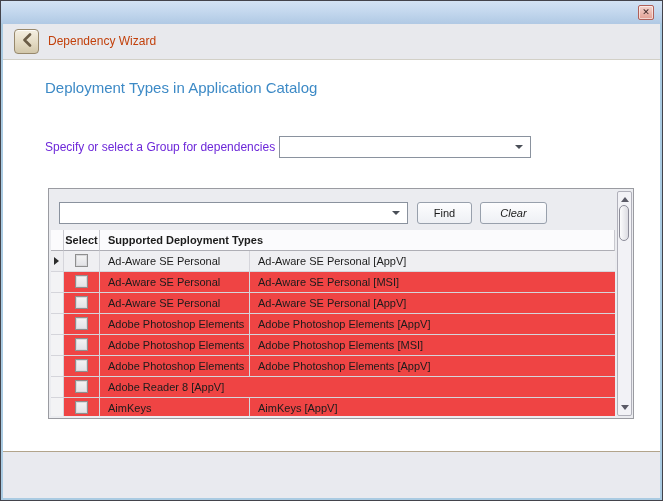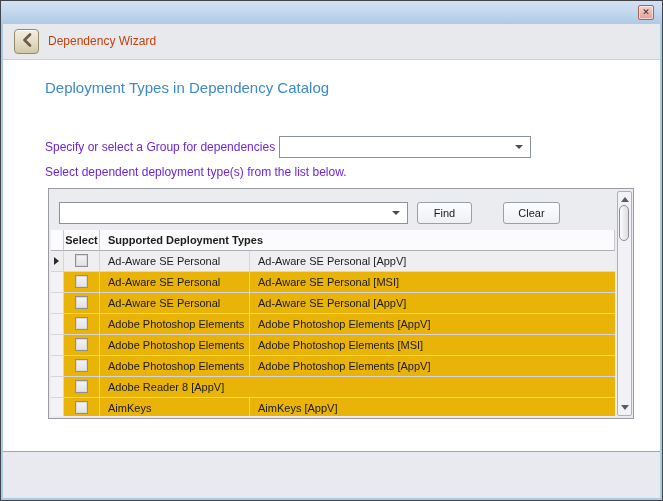--- a/index.html
+++ b/index.html
@@ -77,21 +77,21 @@
   .sb-up { top:5px; border-left:4px solid transparent; border-right:4px solid transparent; border-bottom:5px solid #5a5a66; }
   .sb-down { bottom:5px; border-left:4px solid transparent; border-right:4px solid transparent; border-top:5px solid #5a5a66; }
   .sb-thumb {
     position:absolute; left:1px; top:13px; width:10px; height:36px;
     border:1px solid #8d8d99; border-radius:6px;
     background:linear-gradient(90deg,#fcfcfd,#dcdce2); cursor:pointer;
   }
   
   .table {
     position:absolute; left:2px; top:41px; width:564px; bottom:2px;
-    background:#eab308; overflow:hidden; font-size:11px; color:#1c1c1c; z-index:6;
+    background:#ef4444; overflow:hidden; font-size:11px; color:#1c1c1c; z-index:6;
   }
   .trow, .thead { display:flex; height:21px; line-height:20px; }
   .th, .td { border-right:1px solid #d5d5db; border-bottom:1px solid #d5d5db; overflow:hidden; white-space:nowrap; }
   .thead .th { background:#fbfbfd; font-weight:bold; border-right:1px solid #c9c9cf; border-bottom:1px solid #aeaeb5; }
   .c-rowhdr { width:13px; flex:0 0 13px; background:#f3f3f5; position:relative; }
   .c-sel   { width:36px; flex:0 0 36px; text-align:center; }
   .c-app   { width:150px; flex:0 0 150px; padding-left:8px; }
   .c-dt    { flex:1 1 auto; padding-left:8px; border-right:none; }
   .trow .c-rowhdr { background:#f3f3f5; }
   .trow.current .td { background:#efeff2; }
@@ -134,38 +134,37 @@
     <div class="back-btn">
       <span>
         <svg width="10" height="14" viewBox="0 0 10 14">
             <path d="M8 1.5 L2.5 7 L8 12.5" stroke="#6a5c46" stroke-width="2.6" fill="none" stroke-linecap="round" stroke-linejoin="round"></path>
           </svg>
       </span>
     </div>
     <div class="wizhdr-title">Dependency Wizard</div>
   </div>
 
-  <div class="page-title">Deployment Types in Dependency Catalog</div>
+  <div class="page-title">Deployment Types in Application Catalog</div>
 
   <div class="lbl" style="left:44px; top:139px;">Specify or select a Group for dependencies</div>
   <div class="combo" style="left:278px; top:135px; width:252px; height:22px;">
     <span class="val"></span>
     <span class="arrow-down"></span>
   </div>
 
-  <div class="lbl" style="left:44px; top:164px;">Select dependent deployment type(s) from the list below.</div>
 
   <div class="panel">
 
     <div class="combo" style="left:10px; top:13px; width:349px; height:22px;">
       <span class="val"></span>
       <span class="arrow-down"></span>
     </div>
     <button class="btn-std" style="left:368px; top:13px; width:55px;">Find</button>
-    <button class="btn-std" style="left:454px; top:13px; width:57px;">Clear</button>
+    <button class="btn-std" style="left:431px; top:13px; width:67px;font-style:italic;">Clear</button>
 
     <div class="scrollbar">
       <span class="sb-arrow sb-up"></span>
       <span class="sb-thumb"></span>
       <span class="sb-arrow sb-down"></span>
     </div>
 
     <div class="table">
       <div class="thead">
         <div class="th c-rowhdr"></div>

